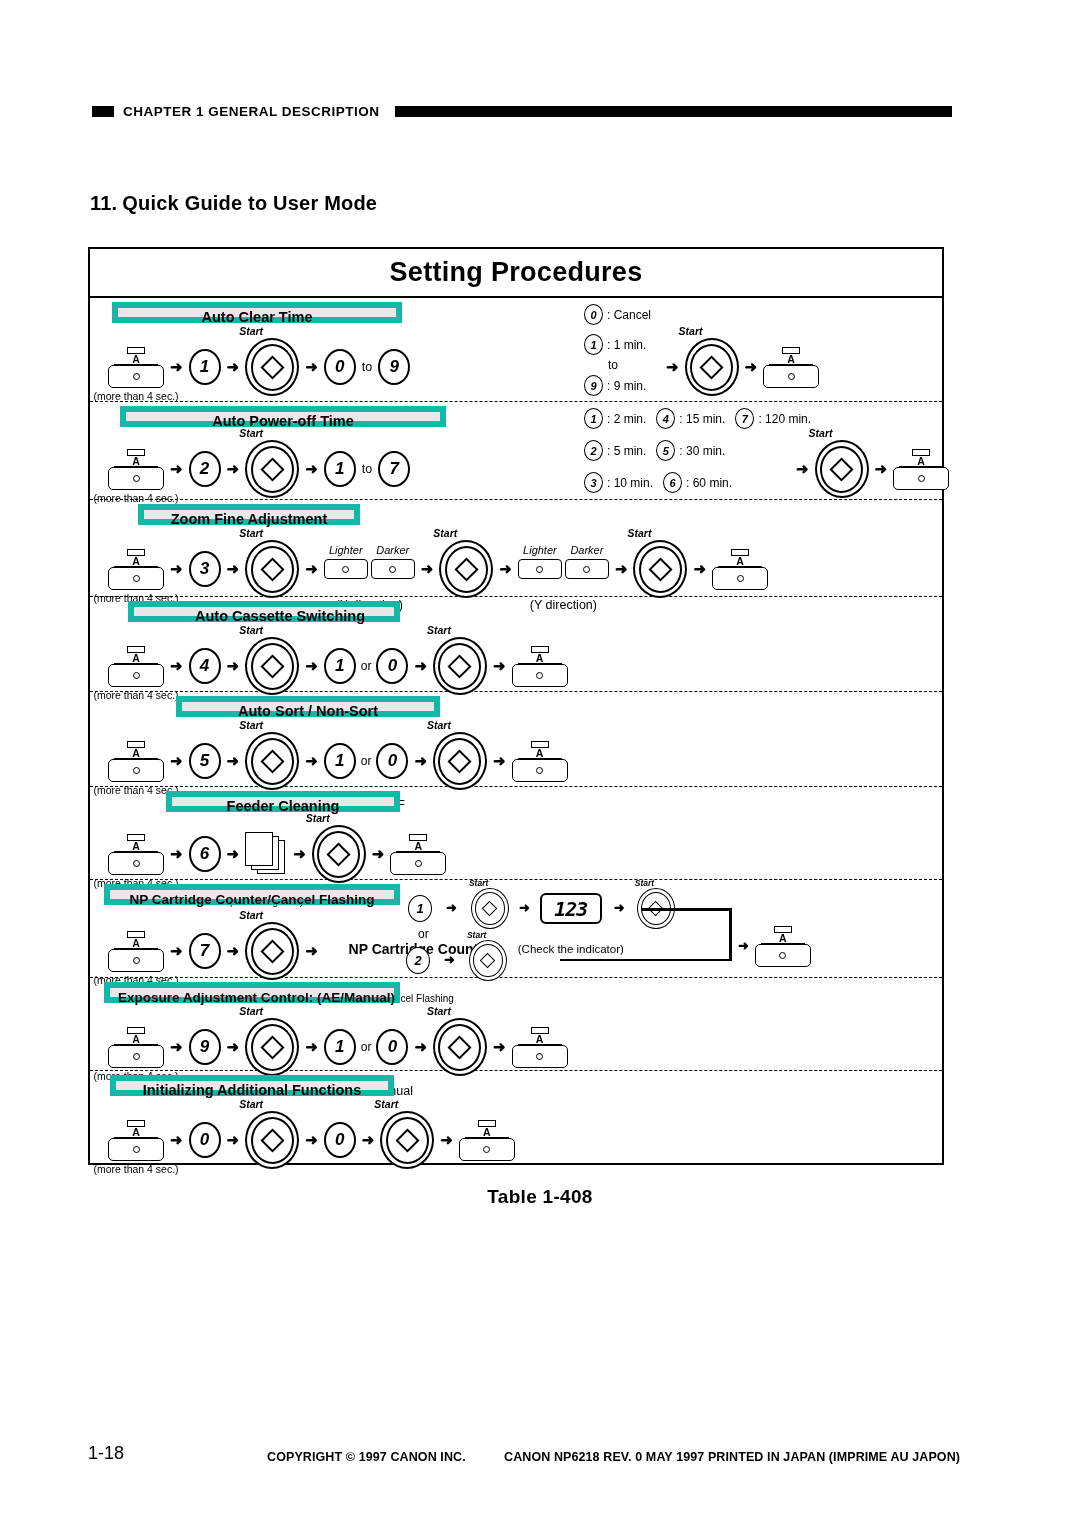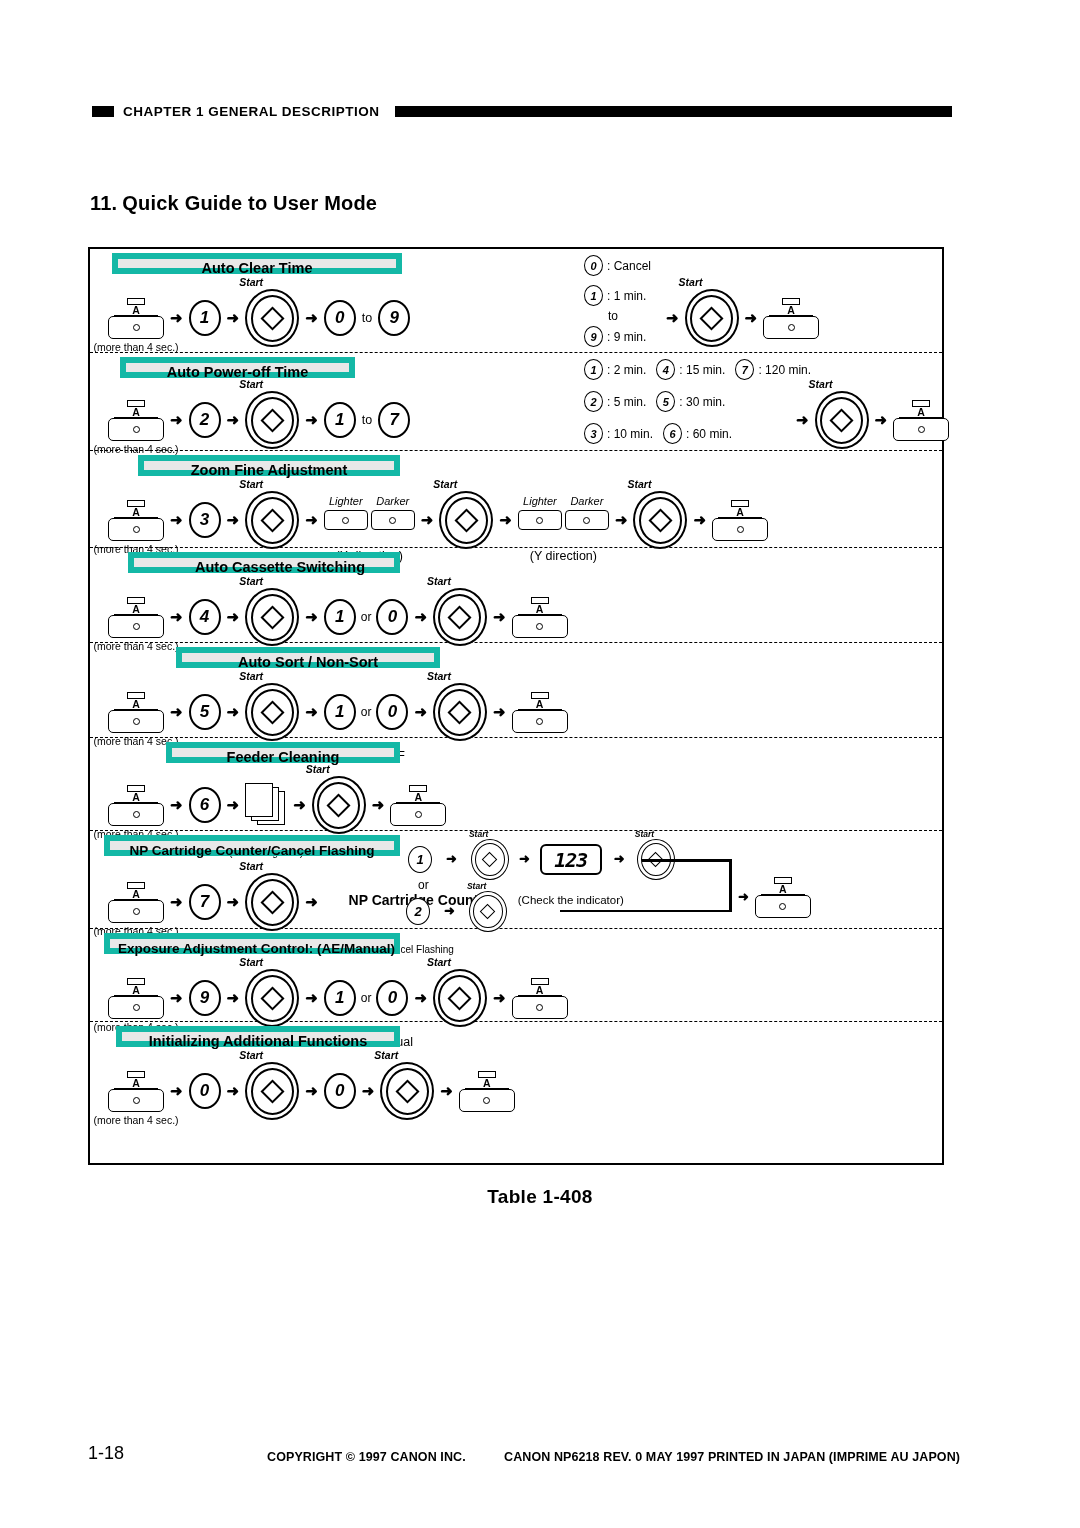--- a/index.html
+++ b/index.html
@@ -219,20 +219,21 @@
   <span class="rule"></span>
 </div>
 
 <div class="sec-title">
   <span>11.</span>
   <span>Quick Guide to User Mode</span>
 </div>
 
 <div class="figure">
 
+  <div class="fig-title">Setting Procedures</div>
 
   <div class="rows">
 
     <div class="row" style="height:104px">
       <div class="row-label" style="left:22px; width:290px;">Auto Clear Time</div>
 
       <div class="flow" style="left:18px; top:40px;">
         <div class="step">
           <div class="afkey">
             <div class="bar"></div>
@@ -301,21 +302,21 @@
             <div class="aline"></div>
             <div class="body">
                 <span class="dot"></span>
               </div>
           </div>
         </div>
       </div>
     </div>
 
     <div class="row" style="height:98px">
-      <div class="row-label" style="left:30px; width:235px;padding-left:8px;">Auto Power-off Time</div>
+      <div class="row-label" style="left:30px; width:326px;padding-left:8px;">Auto Power-off Time</div>
 
       <div class="flow" style="left:18px; top:38px;">
         <div class="step">
           <div class="afkey">
             <div class="bar"></div>
             <div class="aletter">A</div>
             <div class="aline"></div>
             <div class="body">
                 <span class="dot"></span>
               </div>
@@ -396,21 +397,21 @@
             <div class="aline"></div>
             <div class="body">
                 <span class="dot"></span>
               </div>
           </div>
         </div>
       </div>
     </div>
 
     <div class="row" style="height:97px">
-      <div class="row-label" style="left:48px; width:262px;">Zoom Fine Adjustment</div>
+      <div class="row-label" style="left:48px; width:222px;">Zoom Fine Adjustment</div>
 
       <div class="flow" style="left:18px; top:40px;">
         <div class="step">
           <div class="afkey">
             <div class="bar"></div>
             <div class="aletter">A</div>
             <div class="aline"></div>
             <div class="body">
                 <span class="dot"></span>
               </div>
@@ -808,21 +809,21 @@
             <div class="aline"></div>
             <div class="body">
                 <span class="dot"></span>
               </div>
           </div>
         </div>
       </div>
     </div>
 
     <div class="row" style="height:100px">
-      <div class="row-label" style="left:26px; width:284px;">Initializing Additional Functions</div>
+      <div class="row-label" style="left:20px; width:284px;">Initializing Additional Functions</div>
       <div class="flow" style="left:18px; top:40px;">
         <div class="step">
           <div class="afkey">
             <div class="bar"></div>
             <div class="aletter">A</div>
             <div class="aline"></div>
             <div class="body">
                 <span class="dot"></span>
               </div>
             <div class="afkey-note">(more than 4 sec.)</div>

